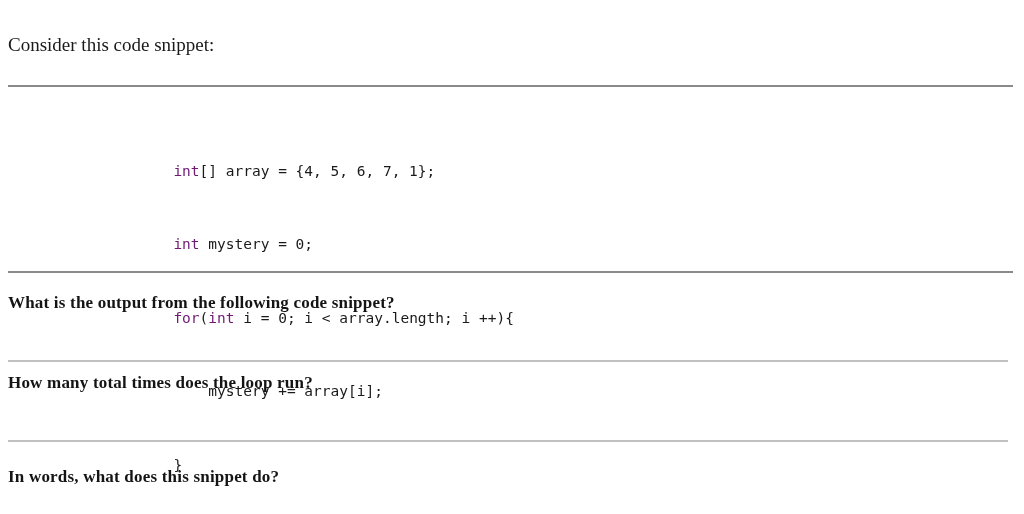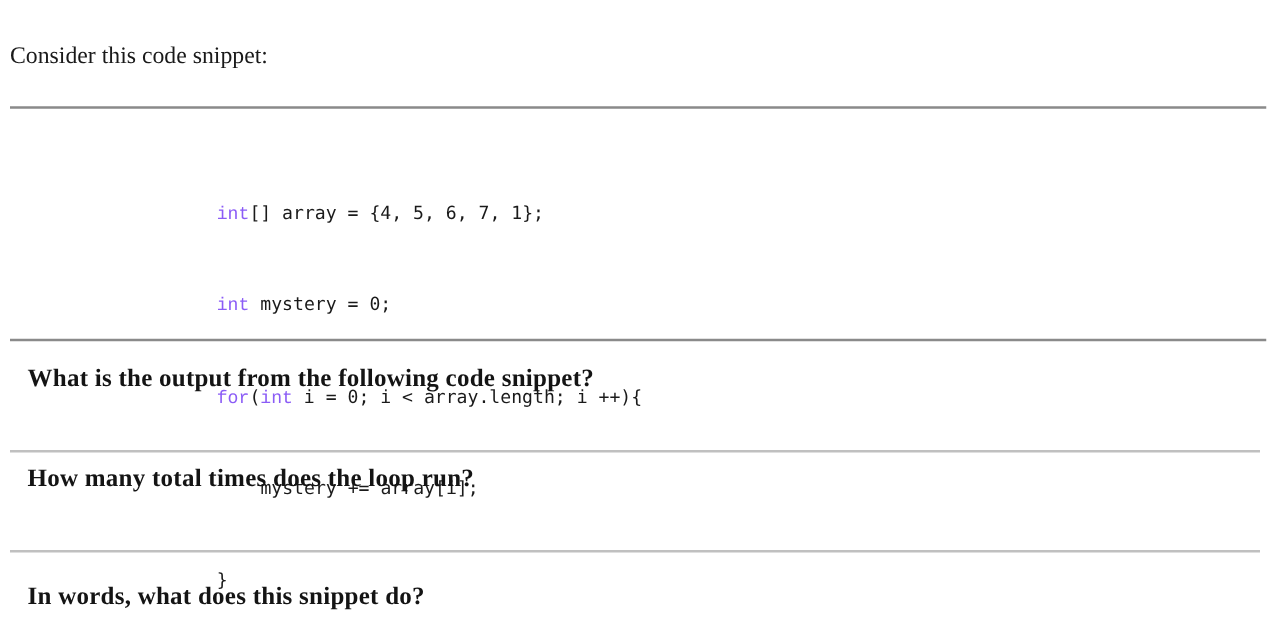--- a/index.html
+++ b/index.html
@@ -70,31 +70,30 @@
     line-height: 24.5px;
     color: #1a1a1a;
     white-space: pre;
     letter-spacing: 0px;
   }
   .code-line {
     white-space: pre;
     height: 24.5px;
   }
   .kw {
-    color: #8b5cf6;
-    font-family: Liberation Mono, monospace;
+    color: #701a75;
   }
 
   
   .question {
     position: absolute;
-    left: 22px;
+    left: 8px;
     font-family: "Liberation Serif", "DejaVu Serif", serif;
     font-weight: bold;
-    font-size: 20px;
+    font-size: 17px;
     line-height: 26px;
     color: #141414;
     white-space: nowrap;
     letter-spacing: 0.2px;
   }
   .q1 { top: 290px; }
   .q2 { top: 370px; }
   .q3 { top: 450px; margin-top: 14px; }
 
   

